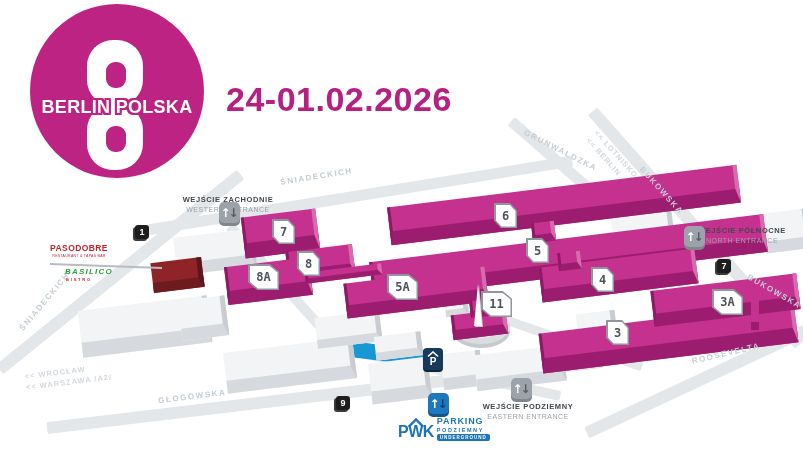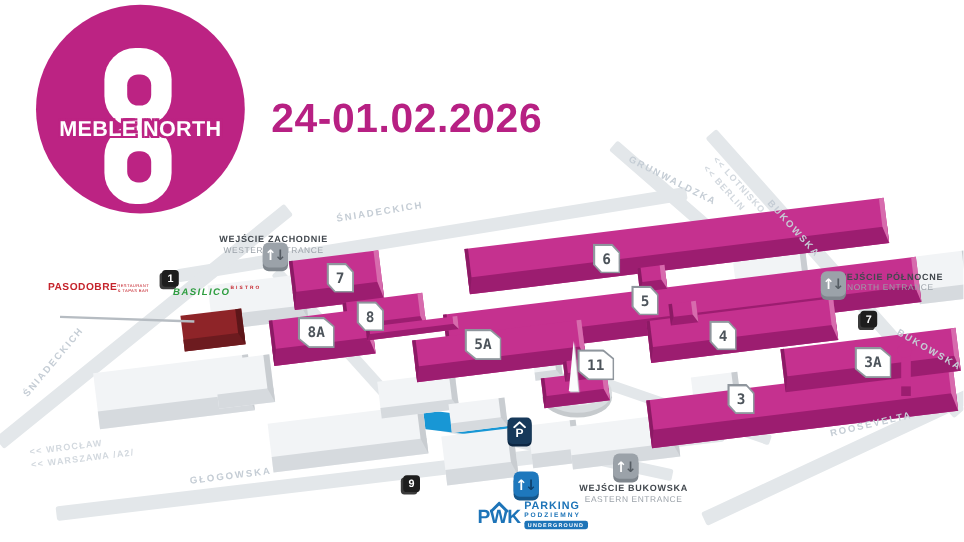--- a/index.html
+++ b/index.html
@@ -63,21 +63,21 @@
   .pbadge span{color:#fff;font-weight:bold;font-size:10px;line-height:1;}
   .pwk{left:398px;top:410px;display:flex;align-items:flex-end;gap:3px;z-index:7;}
   .pwk-mark{display:flex;flex-direction:column;align-items:center;}
   .pwk-roof{margin-bottom:-4px;margin-left:1px;}
   .pwk-name{font-weight:bold;font-size:16px;color:#1d74b8;letter-spacing:-.5px;}
   .pwk-right{display:flex;flex-direction:column;margin-top:6px;gap:1px;}
   .pwk-l1{font-weight:bold;font-size:9px;color:#1d74b8;letter-spacing:.8px;}
   .pwk-l2{font-weight:bold;font-size:5.5px;color:#1d74b8;letter-spacing:1.6px;}
   .pwk-l3{font-weight:bold;font-size:4.5px;color:#fff;background:#1d74b8;padding:1px 3px;
         border-radius:2px;letter-spacing:1px;align-self:flex-start;}
-  .resto{left:40px;top:230px;width:78px;display:flex;flex-direction:row;align-items:center;
+  .resto{left:40px;top:243px;width:78px;display:flex;flex-direction:column;align-items:center;
         text-align:center;z-index:7;}
   .r1{font-weight:bold;font-size:8.5px;color:#c5242c;letter-spacing:.4px;}
   .r1s{font-size:3.5px;color:#c5242c;letter-spacing:.3px;margin-top:1px;}
   .r2{font-weight:bold;font-style:italic;font-size:8px;color:#2f9e41;letter-spacing:1.2px;margin-top:9px;padding-left:20px;}
   .r2s{font-weight:bold;font-size:4px;color:#c5242c;letter-spacing:1.8px;margin-top:1px;}
   .leader{left:50px;top:265px;width:112px;height:1.5px;background:#b6bcc2;transform:rotate(2deg);z-index:6;}
 </style>
 </head>
 <body>
 
@@ -209,21 +209,21 @@
 
   <div class="ent" style="left:150px;top:195px;width:156px;">
     <span class="pl">WEJŚCIE ZACHODNIE</span>
     <span class="en">WESTERN ENTRANCE</span>
   </div>
   <div class="ent" style="left:692px;top:226px;width:100px;">
     <span class="pl">WEJŚCIE PÓŁNOCNE</span>
     <span class="en">NORTH ENTRANCE</span>
   </div>
   <div class="ent" style="left:448px;top:402px;width:160px;">
-    <span class="pl">WEJŚCIE BUKOWSKA</span>
+    <span class="pl">WEJŚCIE PODZIEMNY</span>
     <span class="en">EASTERN ENTRANCE</span>
   </div>
 
   <div class="abs resto">
     <span class="r1">PASODOBRE</span>
     <span class="r1s">RESTAURANT &amp; TAPAS BAR</span>
     <span class="r2">BASILICO</span>
     <span class="r2s">BISTRO</span>
   </div>
   <div class="abs leader"></div>
@@ -246,17 +246,17 @@
       <span class="pwk-l2">PODZIEMNY</span>
       <span class="pwk-l3">UNDERGROUND</span>
     </div>
   </div>
 
   <div class="abs logo">
     <div class="link-w" style="left:57px;top:36px;width:56px;height:66px;"></div>
     <div class="link-h" style="left:76px;top:58px;width:20px;height:26px;"></div>
     <div class="link-w" style="left:57px;top:100px;width:56px;height:66px;"></div>
     <div class="link-h" style="left:76px;top:122px;width:20px;height:26px;"></div>
-    <div class="logo-text">MEBLE NORTH</div>
+    <div class="logo-text">BERLIN POLSKA</div>
   </div>
   <div class="abs event-date">24-01.02.2026</div>
 
 </div>
 
 </body></html>

